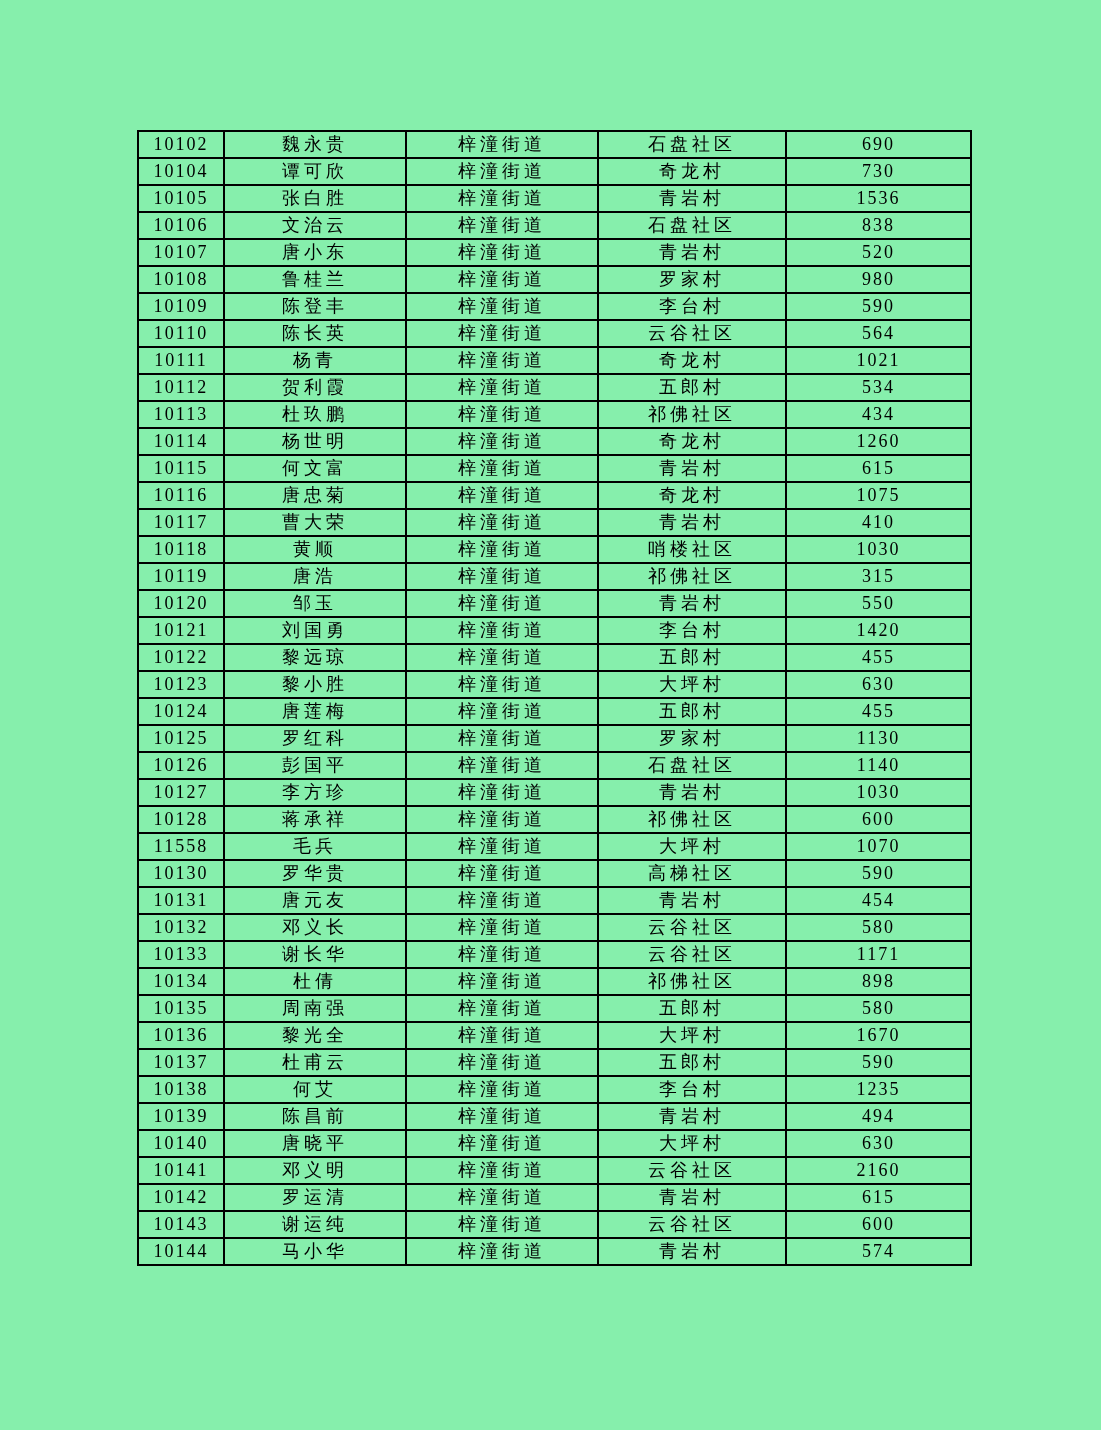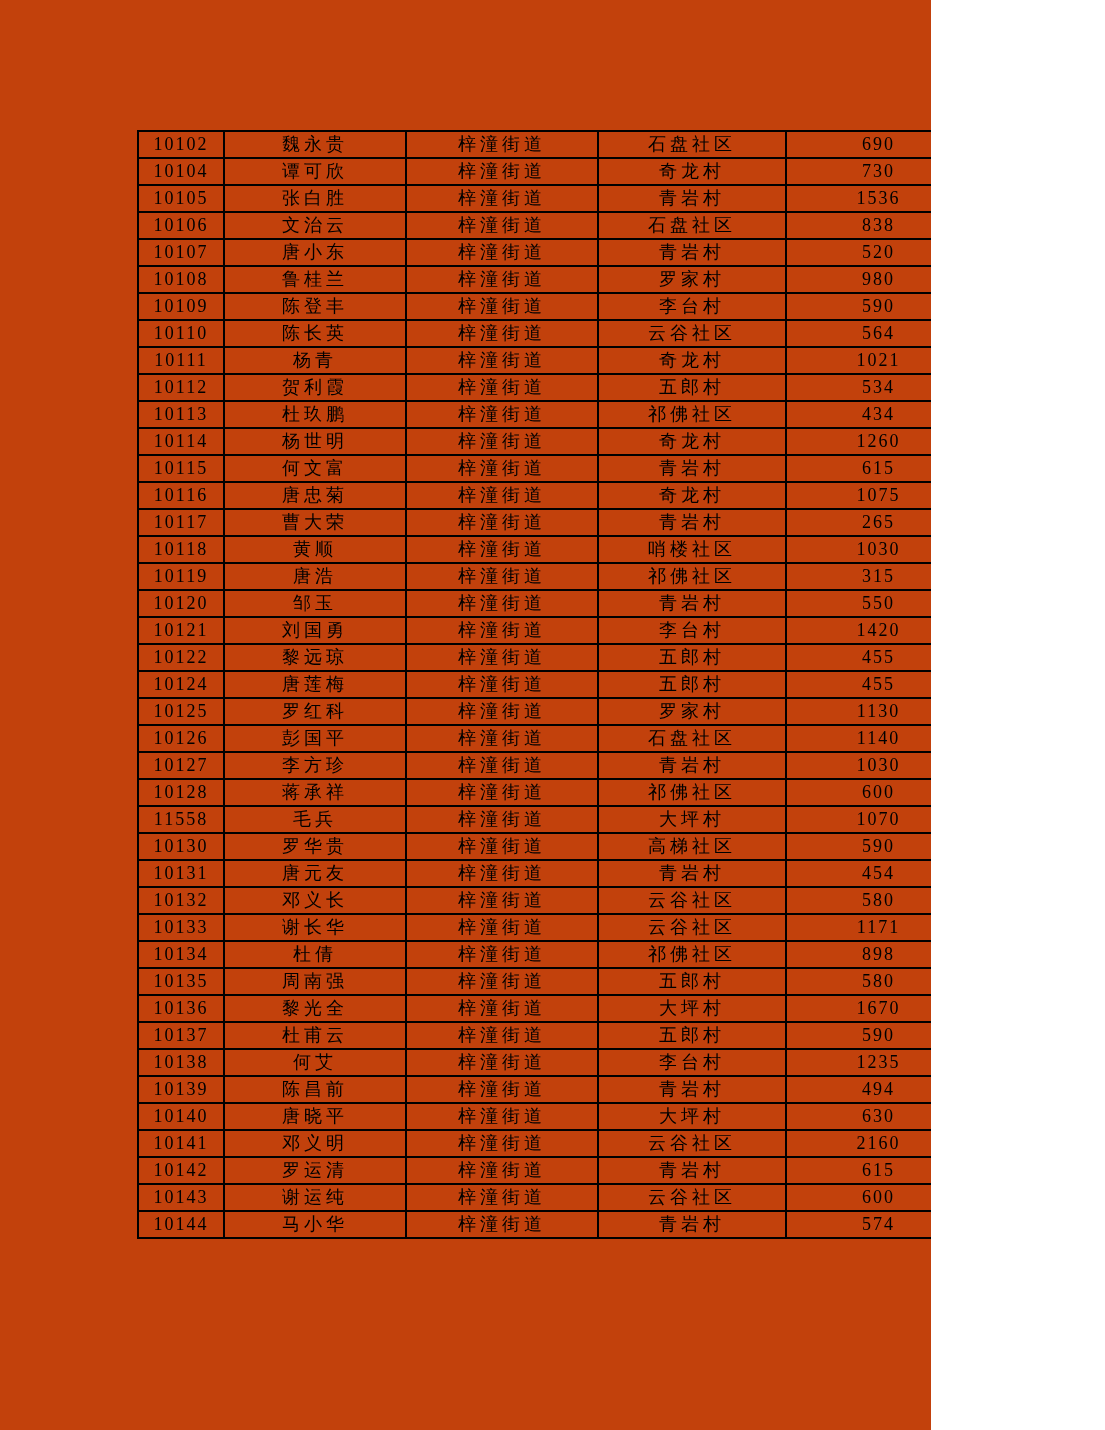--- a/index.html
+++ b/index.html
@@ -2,23 +2,23 @@
 <html><head>
 <meta charset="utf-8">
 <style>
   html, body {
     margin: 0;
     padding: 0;
     background: #ffffff;
   }
   .page {
     position: relative;
-    width: 931px;
+    width: 1101px;
     height: 1430px;
-    background: #c2410c;
+    background: #86efac;
     font-family: "Liberation Serif", serif;
     color: #000000;
     overflow: hidden;
   }
   table.roster {
     position: absolute;
     left: 137px;
     top: 130px;
     width: 833px;
     border-collapse: collapse;
@@ -154,21 +154,21 @@
       <td class="zh">唐忠菊</td>
       <td class="zh">梓潼街道</td>
       <td class="zh">奇龙村</td>
       <td class="num">1075</td>
     </tr>
         <tr>
       <td class="num">10117</td>
       <td class="zh">曹大荣</td>
       <td class="zh">梓潼街道</td>
       <td class="zh">青岩村</td>
-      <td class="num">265</td>
+      <td class="num">410</td>
     </tr>
         <tr>
       <td class="num">10118</td>
       <td class="zh">黄顺</td>
       <td class="zh">梓潼街道</td>
       <td class="zh">哨楼社区</td>
       <td class="num">1030</td>
     </tr>
         <tr>
       <td class="num">10119</td>
@@ -190,20 +190,27 @@
       <td class="zh">梓潼街道</td>
       <td class="zh">李台村</td>
       <td class="num">1420</td>
     </tr>
         <tr>
       <td class="num">10122</td>
       <td class="zh">黎远琼</td>
       <td class="zh">梓潼街道</td>
       <td class="zh">五郎村</td>
       <td class="num">455</td>
+    </tr>
+        <tr>
+      <td class="num">10123</td>
+      <td class="zh">黎小胜</td>
+      <td class="zh">梓潼街道</td>
+      <td class="zh">大坪村</td>
+      <td class="num">630</td>
     </tr>
         <tr>
       <td class="num">10124</td>
       <td class="zh">唐莲梅</td>
       <td class="zh">梓潼街道</td>
       <td class="zh">五郎村</td>
       <td class="num">455</td>
     </tr>
         <tr>
       <td class="num">10125</td>

